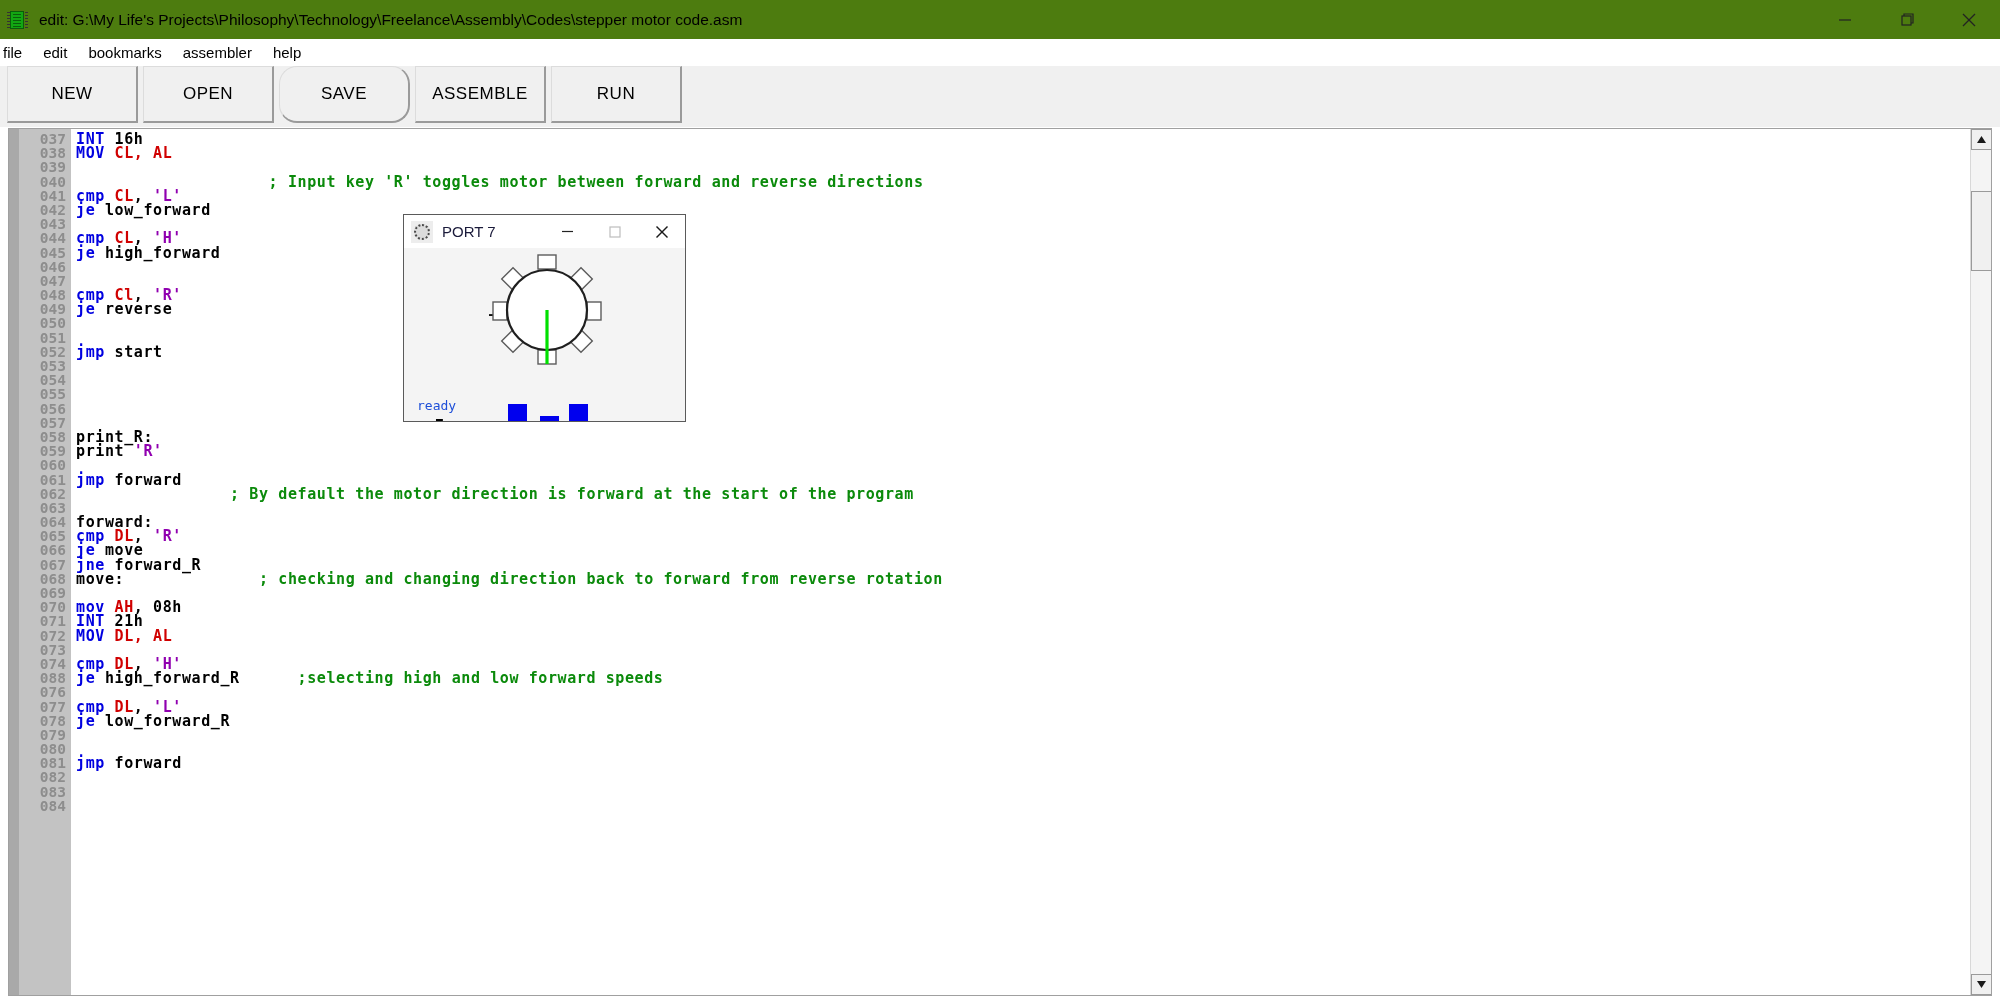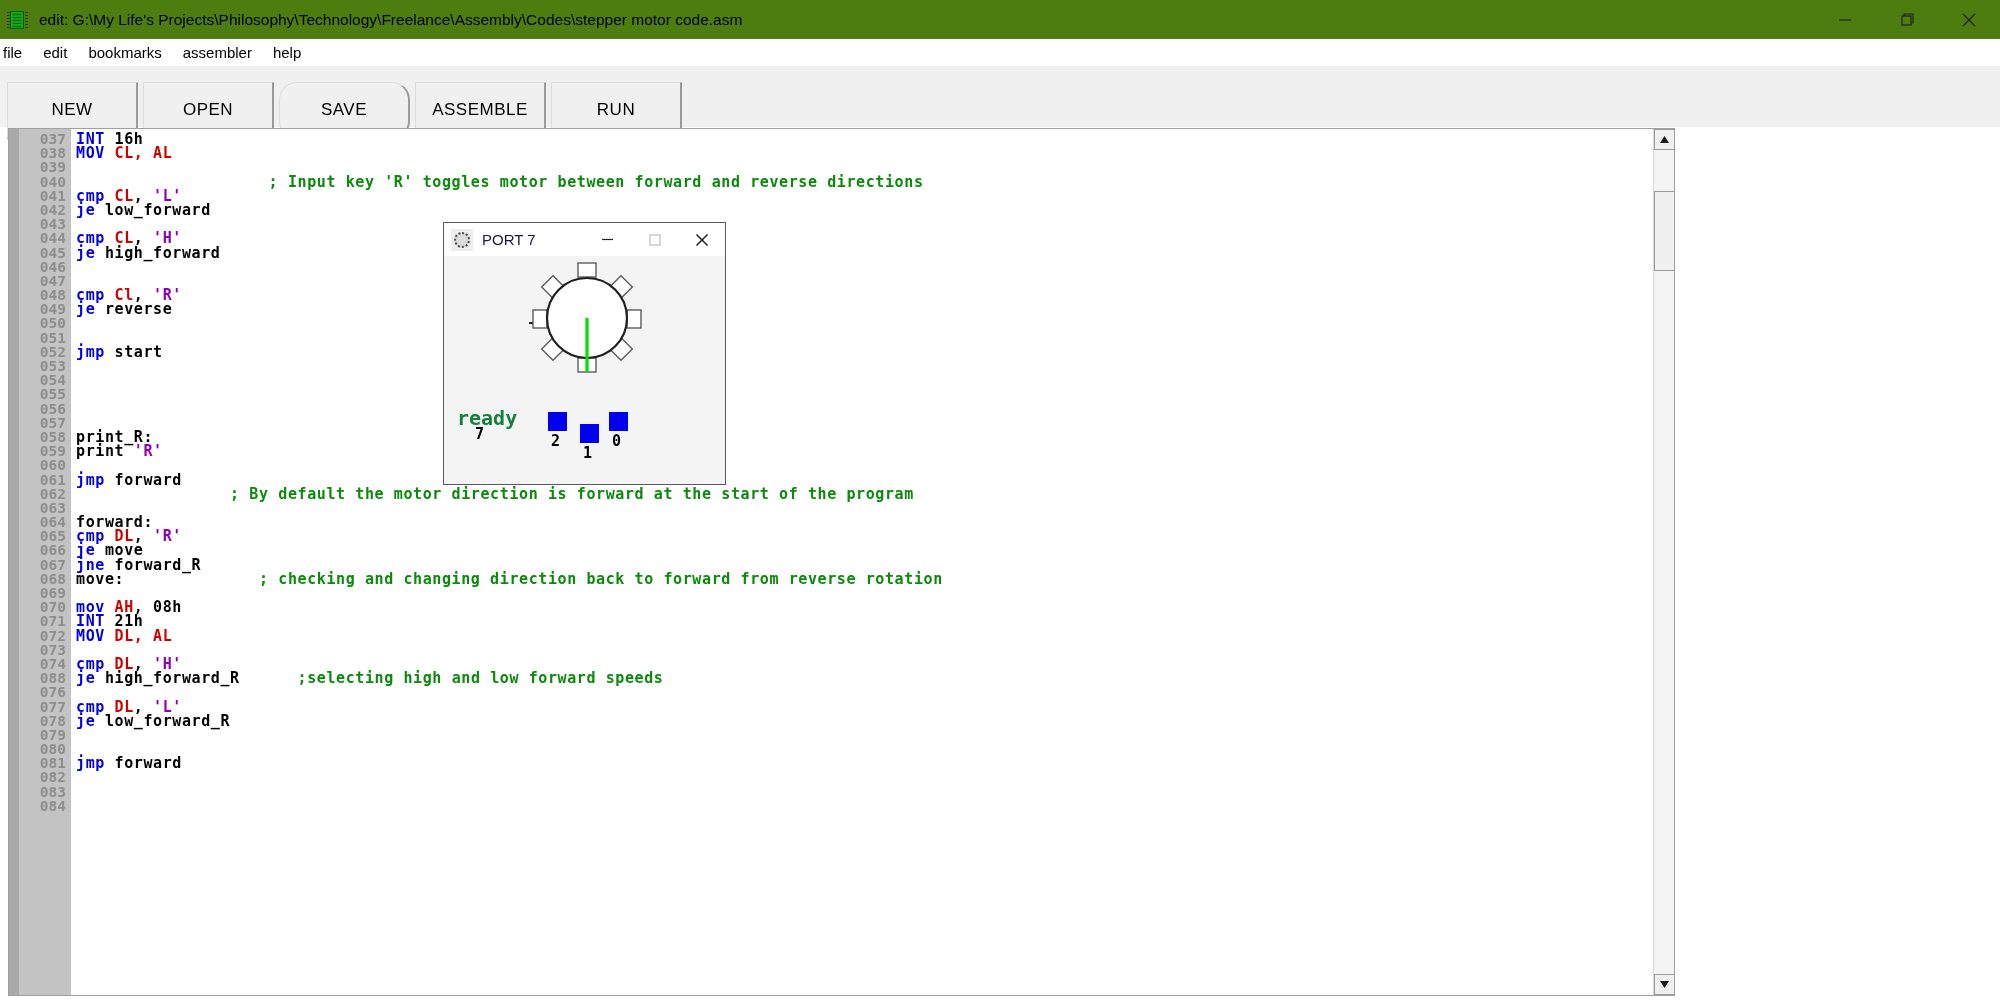--- a/index.html
+++ b/index.html
@@ -97,21 +97,21 @@
     white-space: nowrap;
   }
 
   
   .toolbar {
     height: 61px;
     background: #f0f0f0;
     display: flex;
     align-items: flex-start;
     padding-left: 7px;
-    padding-top: 16px;
+    padding-top: 0px;
     box-sizing: border-box;
   }
   .tbtn {
     height: 57px;
     background: #f0f0f0;
     border-top: 1px solid #dcdcdc;
     border-left: 1px solid #dcdcdc;
     border-right: 2px solid #9a9a9a;
     border-bottom: 2px solid #9a9a9a;
     display: flex;
@@ -127,21 +127,21 @@
   .tbtn.w-open { width: 131px; }
   .tbtn.w-save { width: 131px; border-radius: 18px; }
   .tbtn.w-assemble { width: 131px; }
   .tbtn.w-run { width: 131px; }
 
   
   .editor-wrap {
     position: absolute;
     left: 8px;
     top: 128px;
-    width: 1667px;
+    width: 1984px;
     height: 868px;
     border: 1px solid #a0a0a0;
     box-sizing: border-box;
     background: #ffffff;
     overflow: hidden;
   }
   .editor-inner {
     position: absolute;
     left: 0; top: 0; right: 22px; bottom: 0;
     display: flex;
@@ -224,29 +224,28 @@
     height: 80px;
     background: #f0f0f0;
     border: 1px solid #9a9a9a;
     box-sizing: border-box;
   }
 
   
   .port-win {
     position: absolute;
     left: 403px;
-    top: 222px;
+    top: 214px;
     width: 283px;
-    height: 263px;
+    height: 208px;
     background: #f4f4f4;
     border: 1px solid #5a5a5a;
     box-sizing: border-box;
     overflow: hidden;
     z-index: 50;
-    margin-left: 40px;
   }
   .port-title {
     height: 33px;
     background: #ffffff;
     display: flex;
     align-items: center;
     position: relative;
   }
   .port-icon {
     width: 22px; height: 22px;
@@ -290,23 +289,23 @@
     left: 85px; top: 56px;
     font-family: "DejaVu Sans Mono", monospace;
     font-size: 16px;
     font-weight: bold;
     color: #111;
   }
   .ready-label {
     position: absolute;
     left: 13px; top: 150px;
     font-family: "DejaVu Sans Mono", monospace;
-    font-size: 20px;
-    font-weight: bold;
-    color: #15803d;
+    font-size: 13px;
+    font-weight: normal;
+    color: #1d4ed8;
   }
   .ready-num {
     position: absolute;
     left: 31px; top: 169px;
     font-family: "DejaVu Sans Mono", monospace;
     font-size: 15px;
     font-weight: bold;
     color: #000;
   }
   .led {

